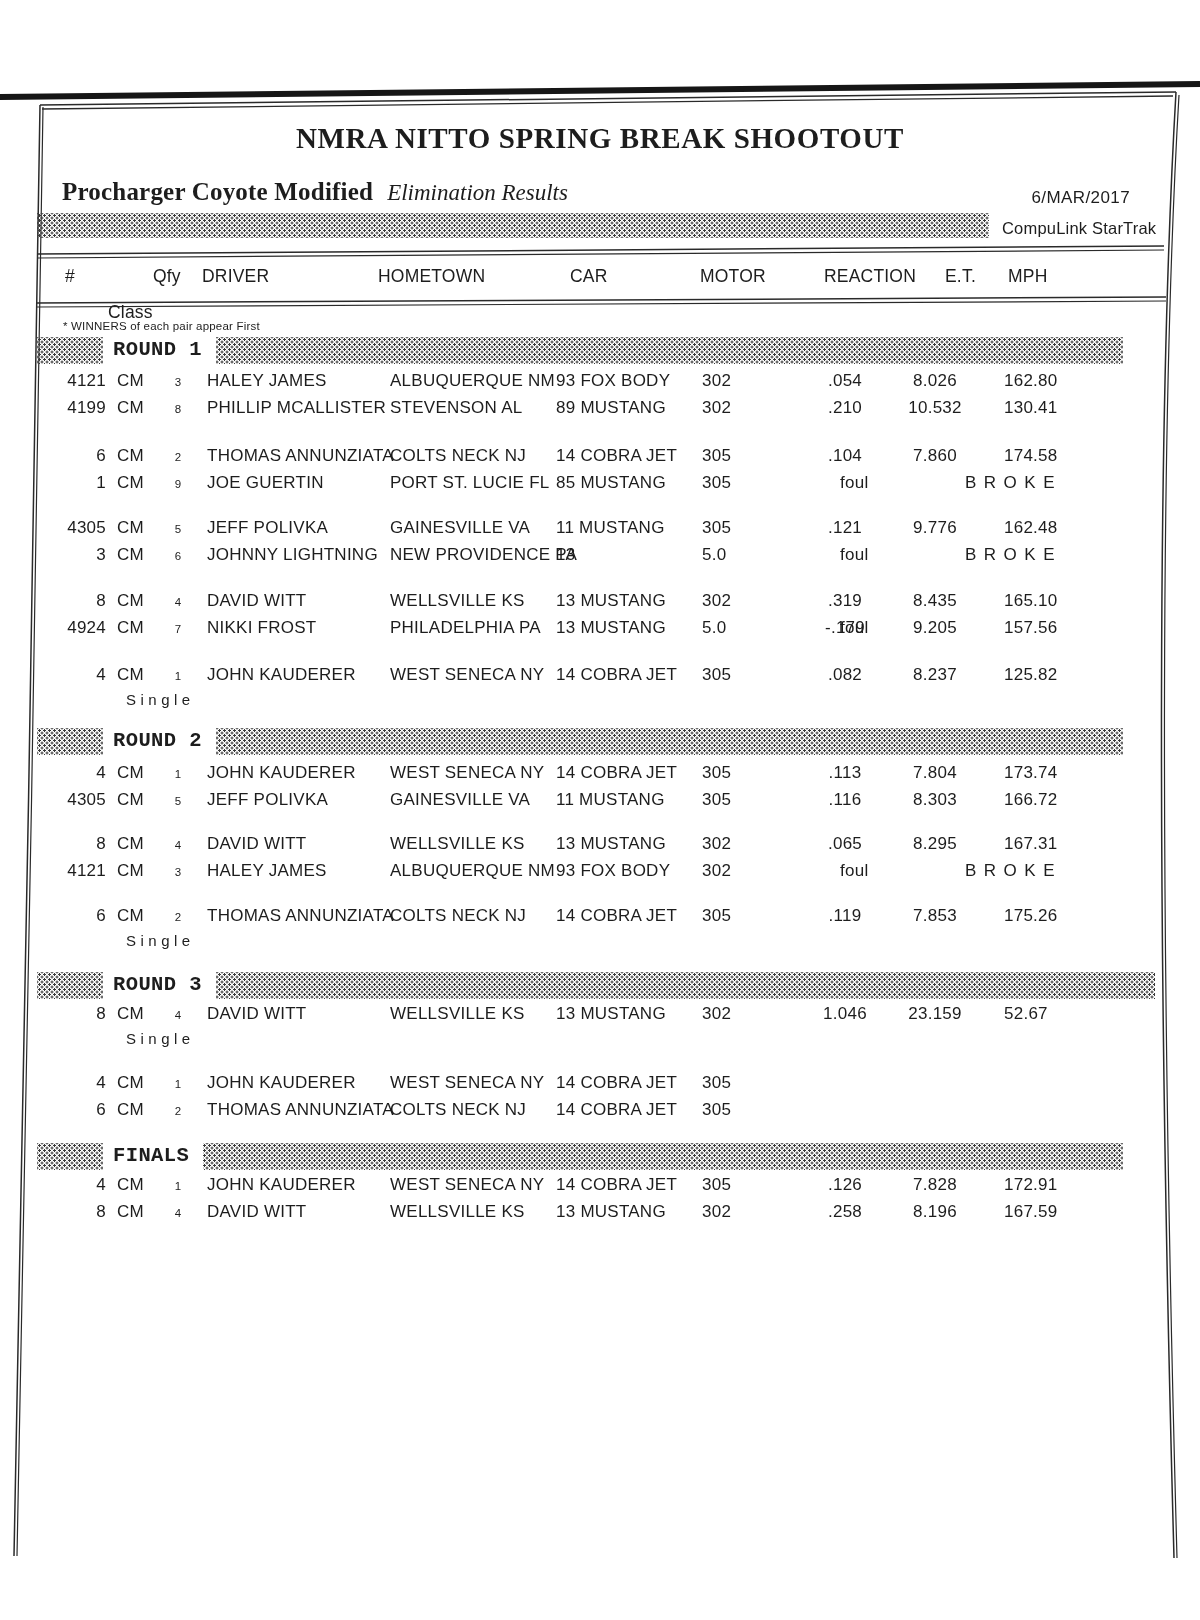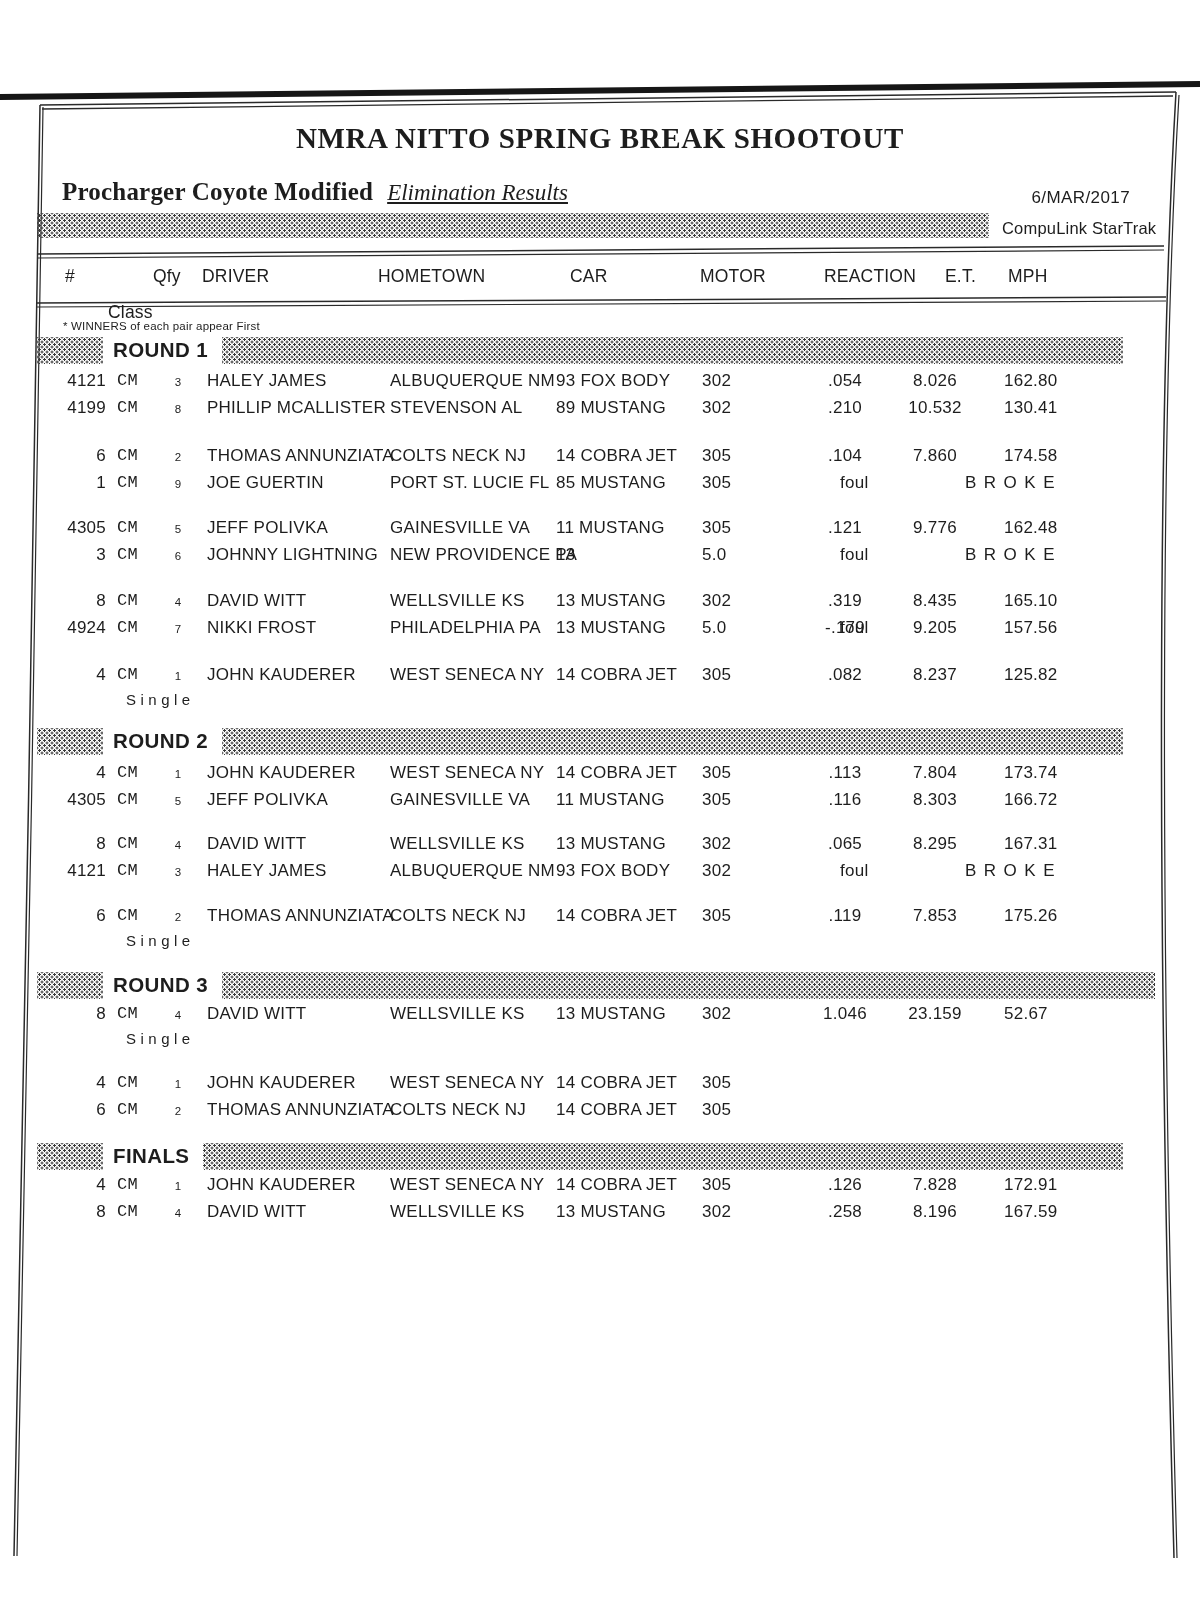--- a/index.html
+++ b/index.html
@@ -14,49 +14,49 @@
   .title{
     position:absolute;left:40px;top:122px;width:1120px;text-align:center;
     font-family:"Liberation Serif", serif;font-weight:bold;font-size:29px;
     letter-spacing:0.6px;white-space:nowrap;
   }
   .subtitle{position:absolute;left:62px;top:178px;white-space:nowrap;}
   .subtitle .bold{
     font-family:"Liberation Serif", serif;font-weight:bold;font-size:25px;letter-spacing:0.2px;
   }
   .subtitle .ital{
-    font-family:"Liberation Serif", serif;font-style:italic;font-size:23px;margin-left:14px;text-decoration:underline;
+    font-family:"Liberation Serif", serif;font-style:italic;font-size:23px;margin-left:14px;
   }
   .date{position:absolute;left:930px;top:188px;width:200px;text-align:right;font-size:17px;letter-spacing:0.4px;}
   .brand{position:absolute;left:1002px;top:219px;font-size:16.5px;letter-spacing:0.2px;white-space:nowrap;}
 
   .dots{
     background-image:
       radial-gradient(circle, #383838 1px, rgba(0,0,0,0) 1.35px),
       radial-gradient(circle, #383838 1px, rgba(0,0,0,0) 1.35px);
     background-size:5px 5px, 5px 5px;
     background-position:0 0, 2.5px 2.5px;
   }
   .topband{position:absolute;left:37px;top:213px;width:952px;height:25px;}
 
   .colheads{position:absolute;left:40px;top:266px;width:1130px;height:22px;}
   .colheads span{position:absolute;font-size:17.5px;letter-spacing:0.2px;white-space:nowrap;}
 
   .note{position:absolute;left:63px;top:320px;font-size:11.5px;letter-spacing:0.2px;}
 
-  .band{position:absolute;left:37px;height:27px;width:1086px;}
+  .band{position:absolute;left:37px;height:27px;width:1086px;font-family:Liberation Mono, monospace;}
   .band .lbl{
     position:absolute;left:66px;top:-2px;background:#ffffff;padding:0 14px 0 10px;
     font-weight:bold;font-size:20.5px;line-height:30px;letter-spacing:0.4px;white-space:nowrap;
   }
 
   .prow{position:absolute;left:40px;width:1130px;height:22px;}
   .prow span{position:absolute;top:0;font-size:17px;letter-spacing:0.25px;white-space:nowrap;}
   .c-num   {left:0;width:66px;text-align:right;}
-  .c-class {left:77px;font-family:Liberation Mono, monospace;}
+  .c-class {left:77px;}
   .c-qfy   {left:128px;width:20px;text-align:center;font-size:11.5px !important;top:5px !important;}
   .c-driver{left:167px;}
   .c-home  {left:350px;}
   .c-car   {left:516px;}
   .c-motor {left:662px;}
   .c-foul  {left:800px;}
   .c-re    {left:728px;width:154px;text-align:center;}
   .c-et    {left:840px;width:110px;text-align:center;}
   .c-mph   {left:964px;}
   .c-broke {left:925px;letter-spacing:7.5px !important;}

